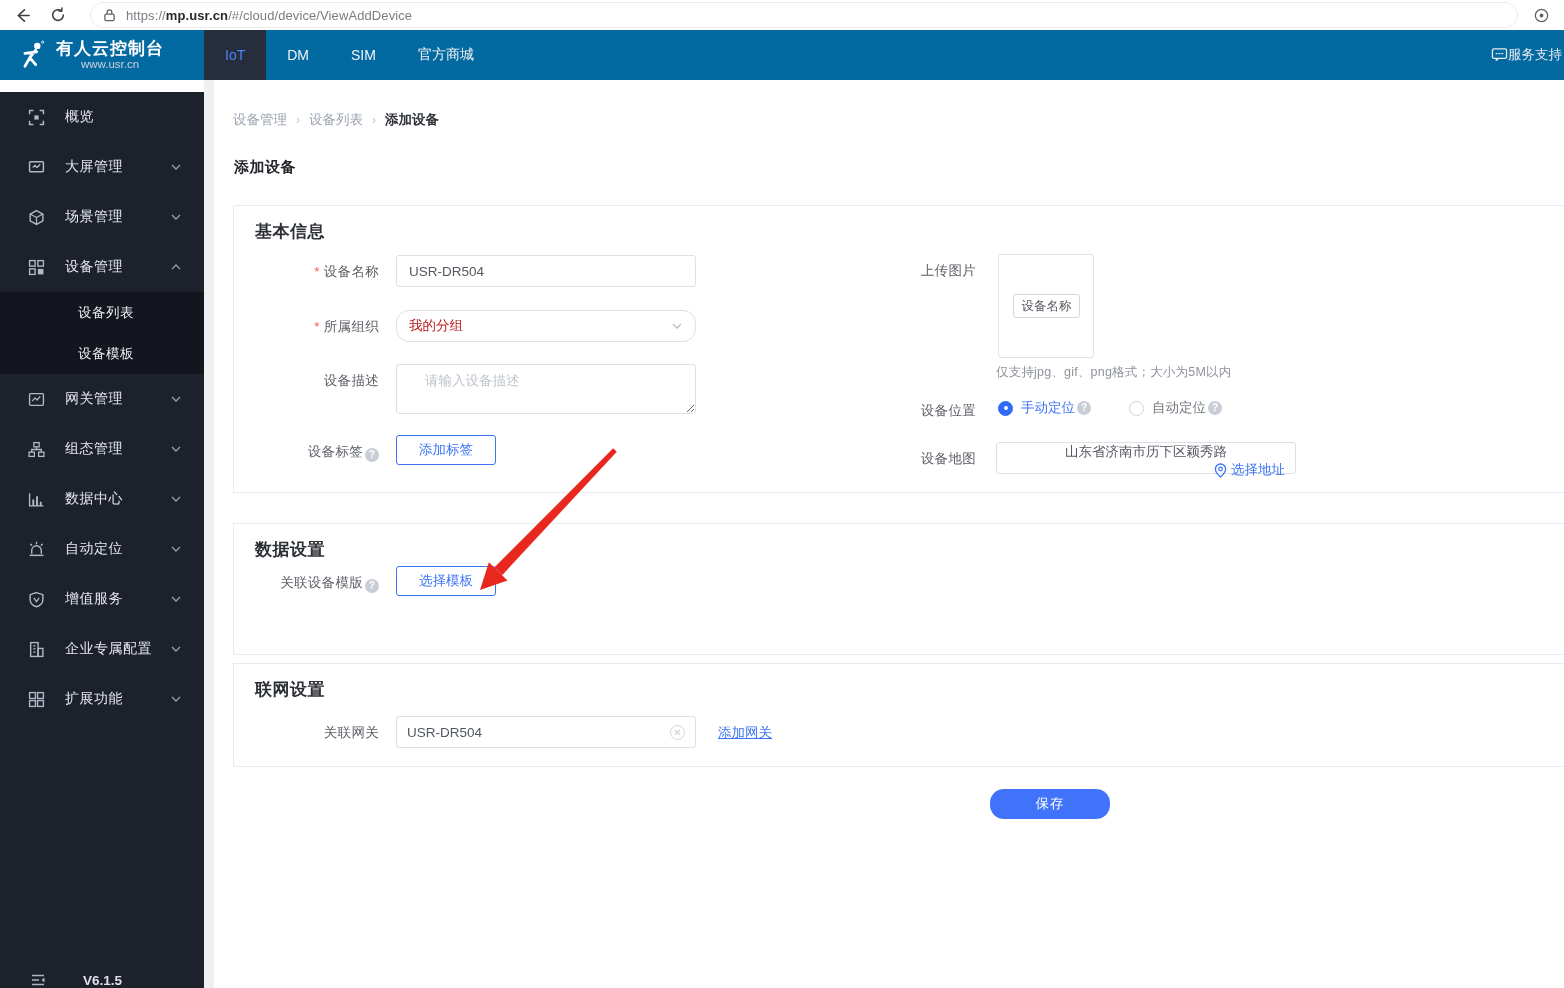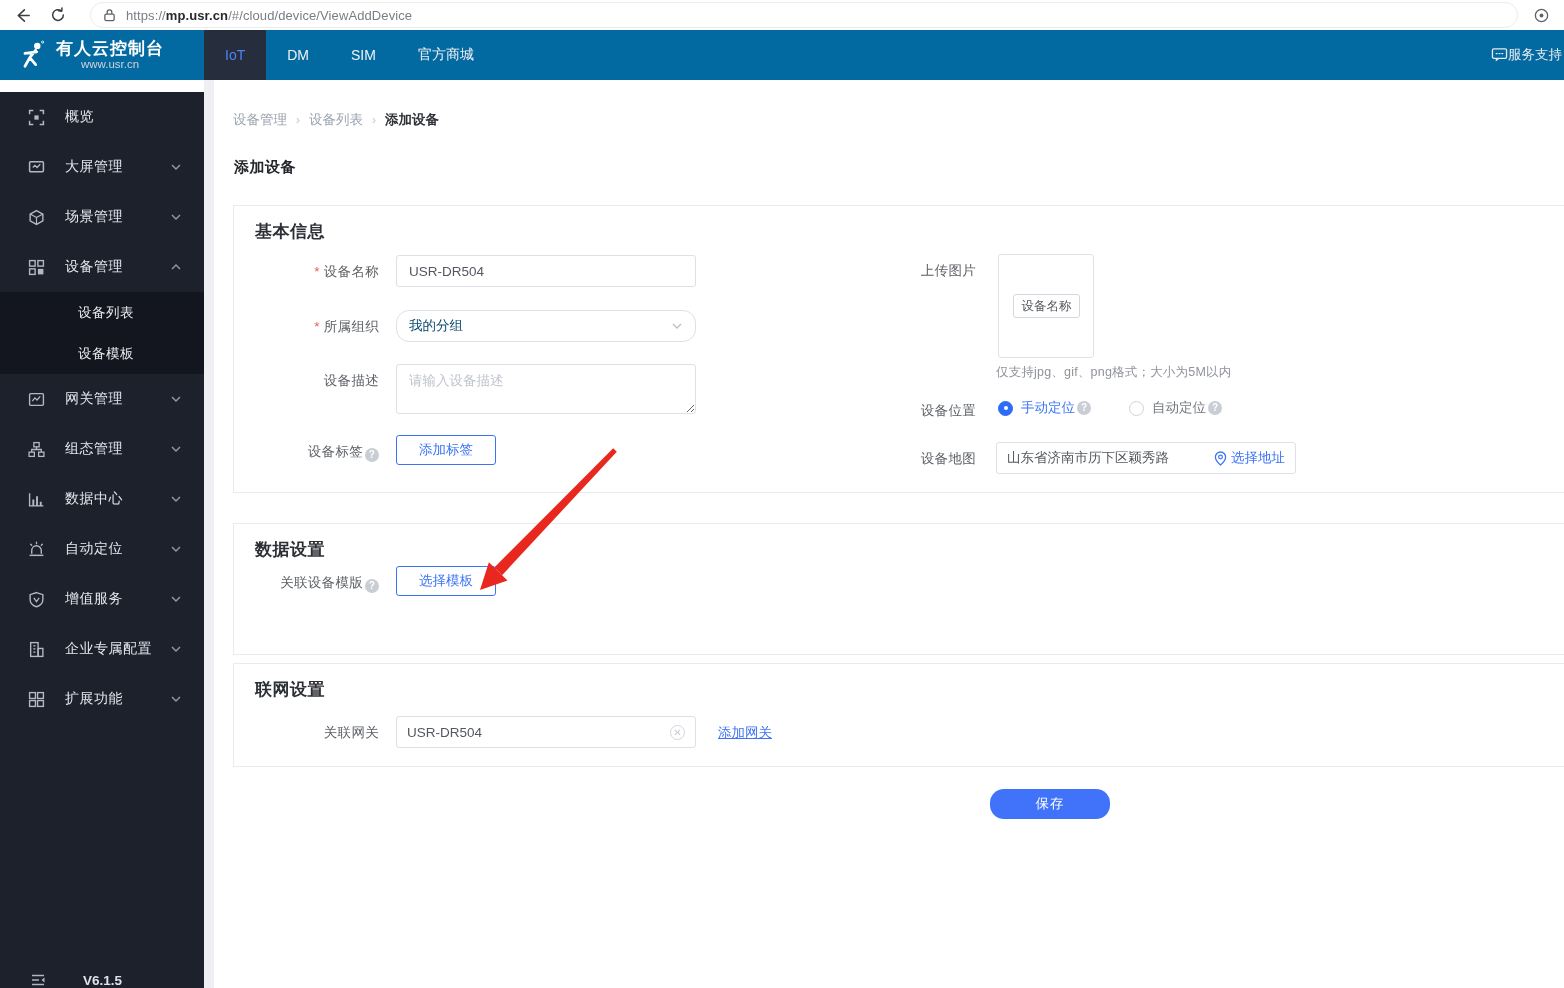--- a/index.html
+++ b/index.html
@@ -45,38 +45,38 @@
   .crumb .sep { margin:0 9px; color:#c4cad2; font-size:12px; }
   .crumb .cur { color:#2f3338; font-weight:bold; }
   .page-title { position:absolute; left:30px; top:78px; font-size:15px; font-weight:bold; color:#24262b; letter-spacing:.5px; }
 
   .card { position:absolute; left:29px; width:1371px; background:#fff; border:1px solid #e8ebf1; }
   .card-title { position:absolute; left:21px; top:14px; font-size:17px; font-weight:bold; color:#2c2f35; letter-spacing:.5px; }
 
   .flabel { position:absolute; font-size:13.5px; color:#5c6066; text-align:right; width:145px; left:0; letter-spacing:.3px; }
   .req::before { content:"* "; color:#f05b51; }
   .ipt { position:absolute; height:32px; border:1px solid #dde0e6; border-radius:3px; background:#fff; font-size:13.5px; color:#53575e; padding:0 12px; font-family:inherit; width:300px; outline:none; }
-  .sel { position:absolute; width:300px; height:32px; border:1px solid #dde0e6; border-radius:13px; display:flex; align-items:center; padding:0 12px; font-size:13.5px; color:#0c4a6e; cursor:pointer; }
+  .sel { position:absolute; width:300px; height:32px; border:1px solid #dde0e6; border-radius:13px; display:flex; align-items:center; padding:0 12px; font-size:13.5px; color:#b91c1c; cursor:pointer; }
   .sel .car { margin-left:auto; color:#b9bec7; }
-  textarea.ta { position:absolute; width:300px; height:50px; border:1px solid #dde0e6; border-radius:3px; font-size:13.5px; color:#53575e; padding:7px 12px; font-family:inherit; resize:vertical; outline:none; }
+  textarea.ta { position:absolute; width:300px; height:50px; border:1px solid #dde0e6; border-radius:3px; font-size:13.5px; color:#53575e; padding:7px 28px; font-family:inherit; resize:vertical; outline:none; }
   textarea.ta::placeholder,.ipt::placeholder { color:#bfc4cc; }
   .btn-outline { position:absolute; width:100px; height:30px; border:1px solid #3d74f6; border-radius:3px; background:#fff; color:#3d74f6; font-size:13.5px; cursor:pointer; font-family:inherit; }
   .qicon { display:inline-block; width:14px; height:14px; border-radius:50%; background:#c9cdd5; color:#fff; font-size:10px; font-weight:bold; text-align:center; line-height:14px; vertical-align:-2px; margin-left:2px; }
   .link { color:#3d74f6; font-size:13.5px; text-decoration:none; cursor:pointer; }
 
   .upload-box { position:absolute; left:764px; top:48px; width:96px; height:104px; border:1px solid #dfe2e8; border-radius:3px; }
   .choose-file { position:absolute; left:14px; top:39px; width:67px; height:24px; border:1px solid #d4d7dd; border-radius:3px; background:#fff; font-size:12.5px; color:#55585e; font-family:inherit; cursor:pointer; }
   .hint { position:absolute; left:762px; top:158px; font-size:12.5px; color:#8f939a; letter-spacing:.2px; }
 
   .radio { width:15px; height:15px; border-radius:50%; display:inline-block; vertical-align:-3px; }
   .radio.on { background:#2e6cf6; border:1px solid #2e6cf6; position:relative; }
   .radio.on::after { content:""; position:absolute; left:4.5px; top:4.5px; width:4px; height:4px; border-radius:50%; background:#fff; }
   .radio.off { border:1px solid #cfd3da; background:#fff; }
 
-  .map-wrap { position:absolute; left:762px; top:236px; width:300px; height:32px; border:1px solid #dde0e6; border-radius:3px; display:flex; align-items:center; padding:0 10px; font-size:13.5px; color:#53575e; }
+  .map-wrap { position:absolute; left:762px; top:236px; width:300px; height:32px; border:1px solid #dde0e6; border-radius:3px; display:flex; align-items:center; padding:0 10px; font-size:13.5px; color:#53575e;flex-direction:column; }
   .map-link { margin-left:auto; display:flex; align-items:center; font-size:13.5px; color:#3d74f6; cursor:pointer; }
 
   .gw-wrap { position:absolute; left:162px; top:52px; width:300px; height:32px; border:1px solid #dde0e6; border-radius:3px; display:flex; align-items:center; padding:0 10px; font-size:13.5px; color:#53575e; }
   .clear-ic { margin-left:auto; width:15px; height:15px; border:1px solid #d3d6dc; border-radius:50%; color:#c6cad1; font-size:10px; line-height:13px; text-align:center; cursor:pointer; }
 
   .save-btn { position:absolute; left:786px; top:709px; width:120px; height:30px; background:#4073fa; border:none; border-radius:14px; color:#fff; font-size:13.5px; font-family:inherit; cursor:pointer; letter-spacing:1px; }
 
   .arrow-overlay { position:absolute; left:236px; top:360px; width:210px; height:175px; pointer-events:none; }
 </style>
 </head>

